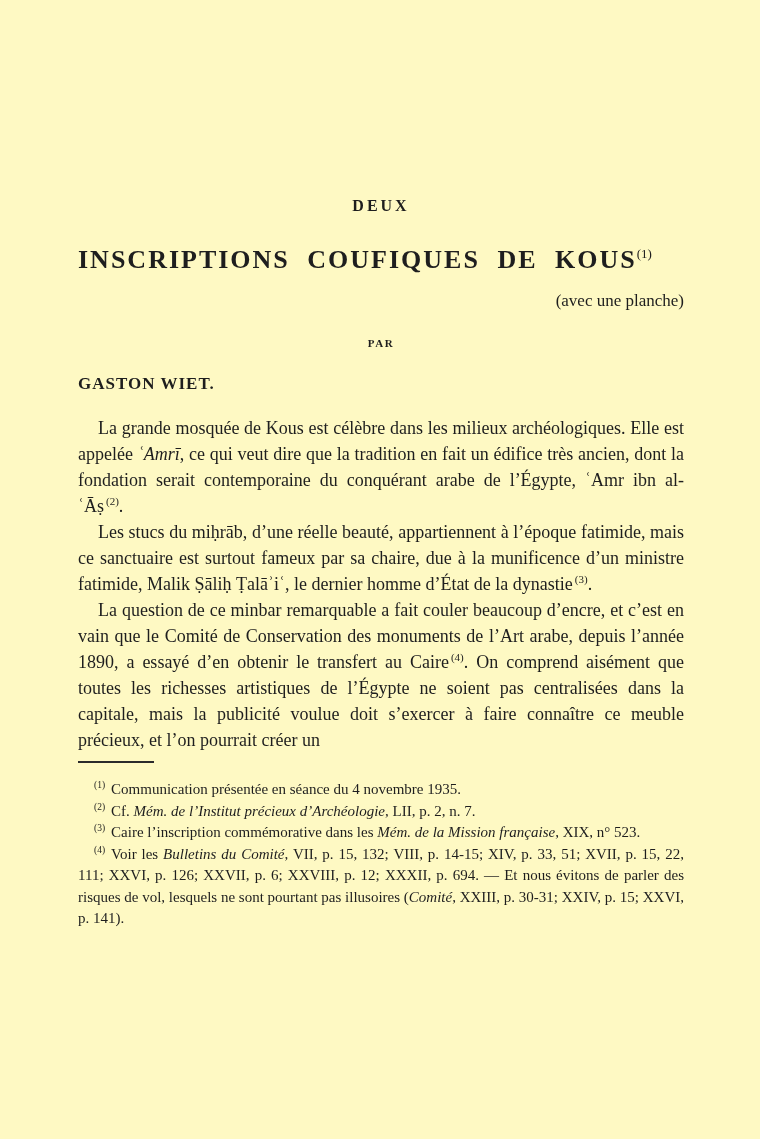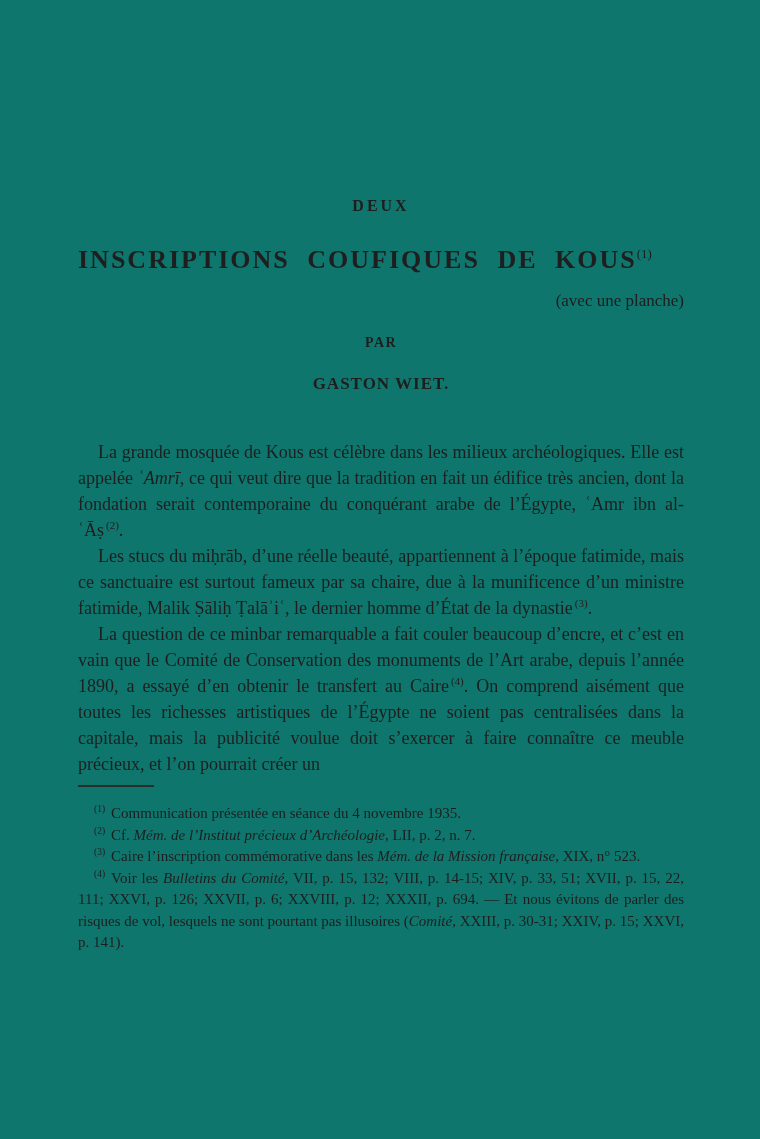--- a/index.html
+++ b/index.html
@@ -4,21 +4,21 @@
 <style>
   html, body { margin: 0; padding: 0; }
   body {
     width: 760px; height: 1139px;
     background: #ffffff;
     font-family: "Liberation Serif", "DejaVu Serif", serif;
   }
   .page {
     position: relative;
     width: 760px; height: 1139px;
-    background: #0f766e;
+    background: #fef9c3;
     color: #1e1e1e;
     overflow: hidden;
   }
   .content {
     position: absolute;
     left: 78px; top: 0;
     width: 606px;
     padding-top: 197px;
   }
   .overtitle {
@@ -47,33 +47,32 @@
   .subtitle {
     margin-top: 16px;
     text-align: right;
     font-size: 17px;
     line-height: 20px;
   }
   .byline-label {
     margin-top: 25px;
     text-align: center;
     font-weight: 700;
-    font-size: 14px;
+    font-size: 11px;
     letter-spacing: 1.5px;
     line-height: 14px;
   }
   .author {
     margin-top: 24px;
-    text-align: center;
     font-weight: 700;
     font-size: 17px;
     letter-spacing: 1px;
     line-height: 20px;
   }
-  .body { margin-top: 45px; }
+  .body { margin-top: 21px; }
   .body p {
     margin: 0;
     font-size: 18px;
     line-height: 26px;
     text-align: justify;
     text-indent: 20px;
   }
   .it { font-style: italic; }
   .noteref {
     font-size: 11px;

